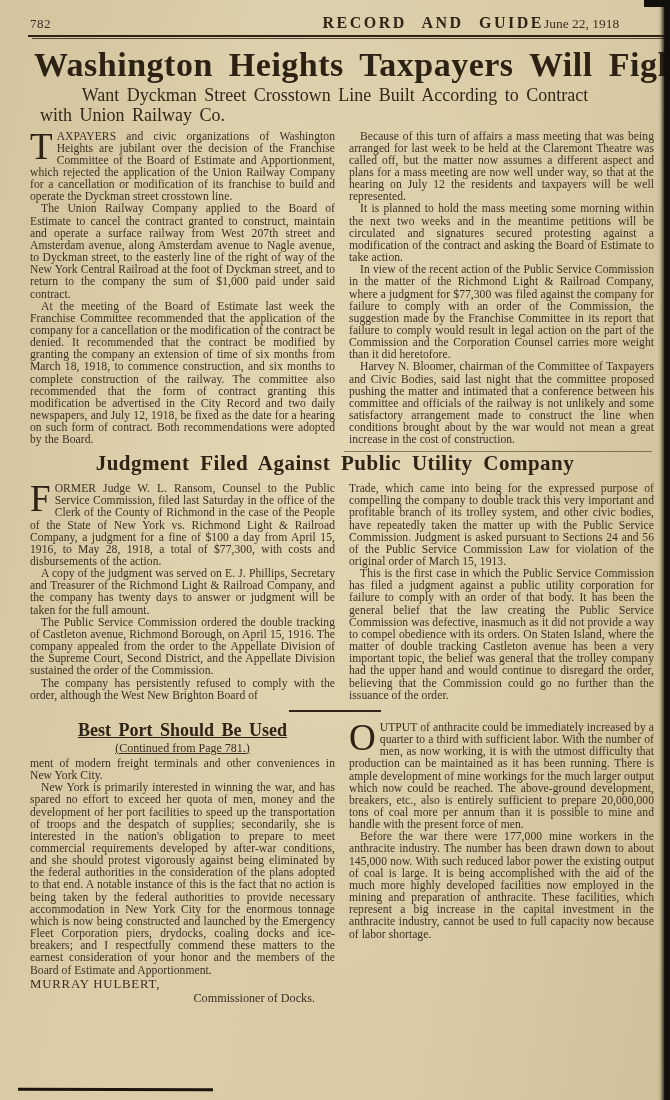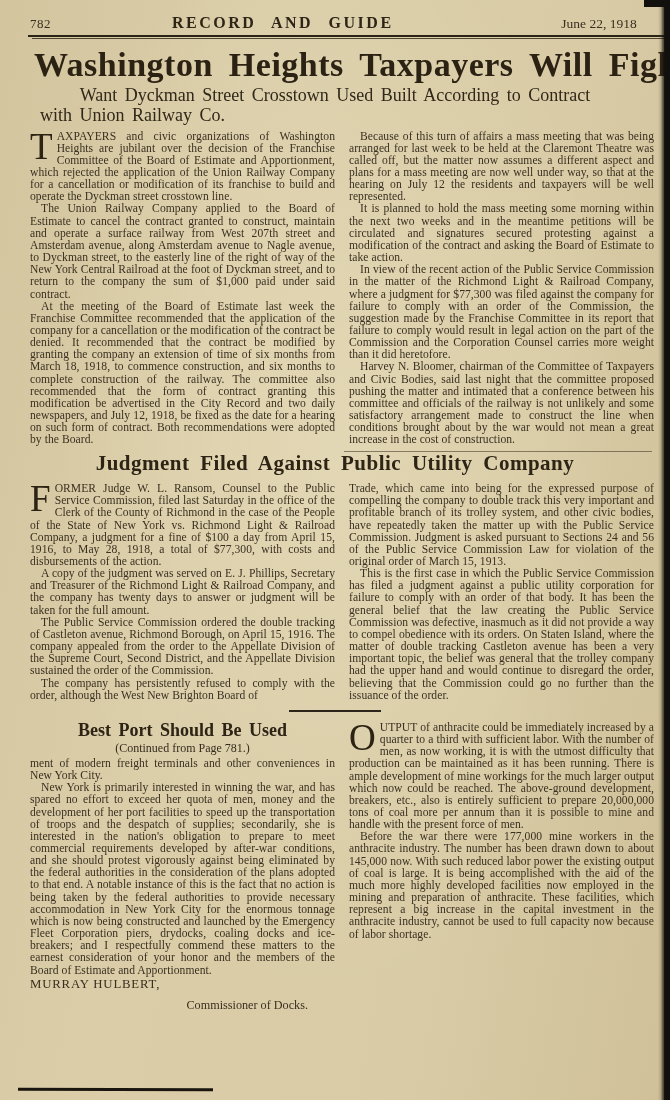--- a/index.html
+++ b/index.html
@@ -7,51 +7,51 @@
     position:relative; width:670px; height:1100px; overflow:hidden;
     background:
       radial-gradient(ellipse at 50% 40%, rgba(255,248,222,0.25), rgba(0,0,0,0) 60%),
       linear-gradient(100deg, #d3c59e 0%, #dacda8 30%, #d8cba5 70%, #cfc098 100%);
     background-color:#d7caa4;
     font-family:"Liberation Serif","DejaVu Serif",serif;
     color:#3a2f20;
   }
 
   
-  .header-row { display:flex; align-items:flex-end; padding:8px 16px 3px 30px;gap:32px; }
+  .header-row { display:flex; align-items:flex-end; padding:8px 16px 3px 30px; }
   .page-number { font-size:13px; letter-spacing:0.5px; width:110px; }
-  .masthead { flex:1; text-align:left; font-weight:bold; font-size:16px; letter-spacing:2.5px; word-spacing:9px; color:#2e2517; }
-  .issue-date { width:110px; text-align:center; font-size:13.5px;margin-top:8px; }
+  .masthead { flex:1; text-align:right; font-weight:bold; font-size:16px; letter-spacing:2.5px; word-spacing:9px; color:#2e2517; }
+  .issue-date { width:110px; text-align:left; font-size:13.5px;margin-top:8px; }
   .header-rule  { height:2px; background:#2b2315; margin:0 6px 1px 28px; }
   .header-rule2 { height:1px; background:#2b2315; margin:0 2px 0 32px; opacity:0.8; }
 
   
   .main-headline { margin:7px 26px 0 34px; font-size:34px; line-height:37px; text-align:center;
                    color:#2b2214; word-spacing:7px; letter-spacing:0.5px; white-space:nowrap; }
   .main-subhead  { text-align:center; font-size:18px; line-height:19.5px; margin:3px 40px 0 40px; word-spacing:3px; color:#31281a; }
   .main-subhead2 { font-size:18px; line-height:19px; margin:0 40px 4px 40px; word-spacing:3px; color:#31281a; }
 
   .section-headline { text-align:center; font-size:21px; line-height:23px; margin:4px 30px 6px 30px;
                       word-spacing:5px; letter-spacing:0.5px; color:#2d2416; }
   .half-rule { width:46%; height:1.5px; background:#3a3022; opacity:0.55; margin:4px 18px -4px auto; }
   .center-rule { width:92px; height:2px; background:#2d2519; margin:8px auto 4px auto; }
 
-  .col-headline { text-align:center; font-size:18px; line-height:20px; margin:2px 0 0 0; word-spacing:3px; color:#2d2416; }
-  .col-subhead  { text-align:center; font-size:12px; line-height:14px; margin:1px 0 3px 0; color:#362c1d; }
+  .col-headline { text-align:center; font-size:18px; line-height:20px; margin:2px 0 0 0; word-spacing:3px; color:#2d2416;text-decoration:underline; }
+  .col-subhead  { text-align:center; font-size:12px; line-height:14px; margin:1px 0 3px 0; color:#362c1d;text-decoration:underline; }
 
   
   .columns { display:flex; gap:14px; padding:2px 16px 0 30px; }
   .col { flex:1; min-width:0; }
   .body-p { margin:0; font-size:11.6px; line-height:12.15px; text-align:justify;
             text-indent:11px; letter-spacing:0.05px; hyphens:auto; color:#3a3021; }
   .body-p.noindent { text-indent:0; }
   .dropcap { float:left; font-size:37px; line-height:30px; padding:1px 4px 0 0; color:#2c2314; }
 
   .sig-line1 { margin:0; font-size:12.8px; line-height:14px; text-align:left; padding-right:52px; letter-spacing:0.8px; }
-  .sig-line2 { margin:7px; font-size:12.2px; line-height:14px; text-align:right; padding-right:20px; }
+  .sig-line2 { margin:0; font-size:12.2px; line-height:14px; text-align:right; padding-right:20px; }
 
   
   .scan-edge-right { position:absolute; top:0; right:0; width:9px; height:1100px;
       background:linear-gradient(to left, #12100c 60%, rgba(18,16,12,0.45) 80%, rgba(18,16,12,0)); }
   .scan-smudge-right { position:absolute; top:0; right:7px; width:5px; height:1100px;
       background:linear-gradient(to left, rgba(60,50,36,0.35), rgba(60,50,36,0)); }
   .scan-mark-bottom { position:absolute; left:18px; bottom:9px; width:195px; height:3px;
       background:#1a160f; transform:rotate(0.2deg); }
   .scan-corner-top { position:absolute; top:0; right:0; width:26px; height:7px; background:#12100c; }
 </style>
@@ -62,21 +62,21 @@
 
   <div class="header-row">
     <span class="page-number">782</span>
     <span class="masthead">RECORD AND GUIDE</span>
     <span class="issue-date">June 22, 1918</span>
   </div>
   <div class="header-rule"></div>
   <div class="header-rule2"></div>
 
   <h1 class="main-headline">Washington Heights Taxpayers Will Fight</h1>
-  <div class="main-subhead">Want Dyckman Street Crosstown Used Built According to Contract</div>
+  <div class="main-subhead">Want Dyckman Street Crosstown Line Built According to Contract</div>
   <div class="main-subhead2">with Union Railway Co.</div>
 
   <div class="columns">
     <div class="col">
       <p class="body-p noindent"><span class="dropcap">T</span><span>AXPAYERS and civic organizations of Washington Heights are jubilant over the decision of the Franchise Committee of the Board of Estimate and Apportionment, which rejected the application of the Union Railway Company for a cancellation or modification of its franchise to build and operate the Dyckman street crosstown line.</span></p>
       <p class="body-p">The Union Railway Company applied to the Board of Estimate to cancel the contract granted to construct, maintain and operate a surface railway from West 207th street and Amsterdam avenue, along Amsterdam avenue to Nagle avenue, to Dyckman street, to the easterly line of the right of way of the New York Central Railroad at the foot of Dyckman street, and to return to the company the sum of $1,000 paid under said contract.</p>
       <p class="body-p">At the meeting of the Board of Estimate last week the Franchise Committee recommended that the application of the company for a cancellation or the modification of the contract be denied.  It recommended that the contract be modified by granting the company an extension of time of six months from March 18, 1918, to commence construction, and six months to complete construction of the railway.  The committee also recommended that the form of contract granting this modification be advertised in the City Record and two daily newspapers, and July 12, 1918, be fixed as the date for a hearing on such form of contract.  Both recommendations were adopted by the Board.</p>
     </div>
     <div class="col">
       <p class="body-p">Because of this turn of affairs a mass meeting that was being arranged for last week to be held at the Claremont Theatre was called off, but the matter now assumes a different aspect and plans for a mass meeting are now well under way, so that at the hearing on July 12 the residents and taxpayers will be well represented.</p>

